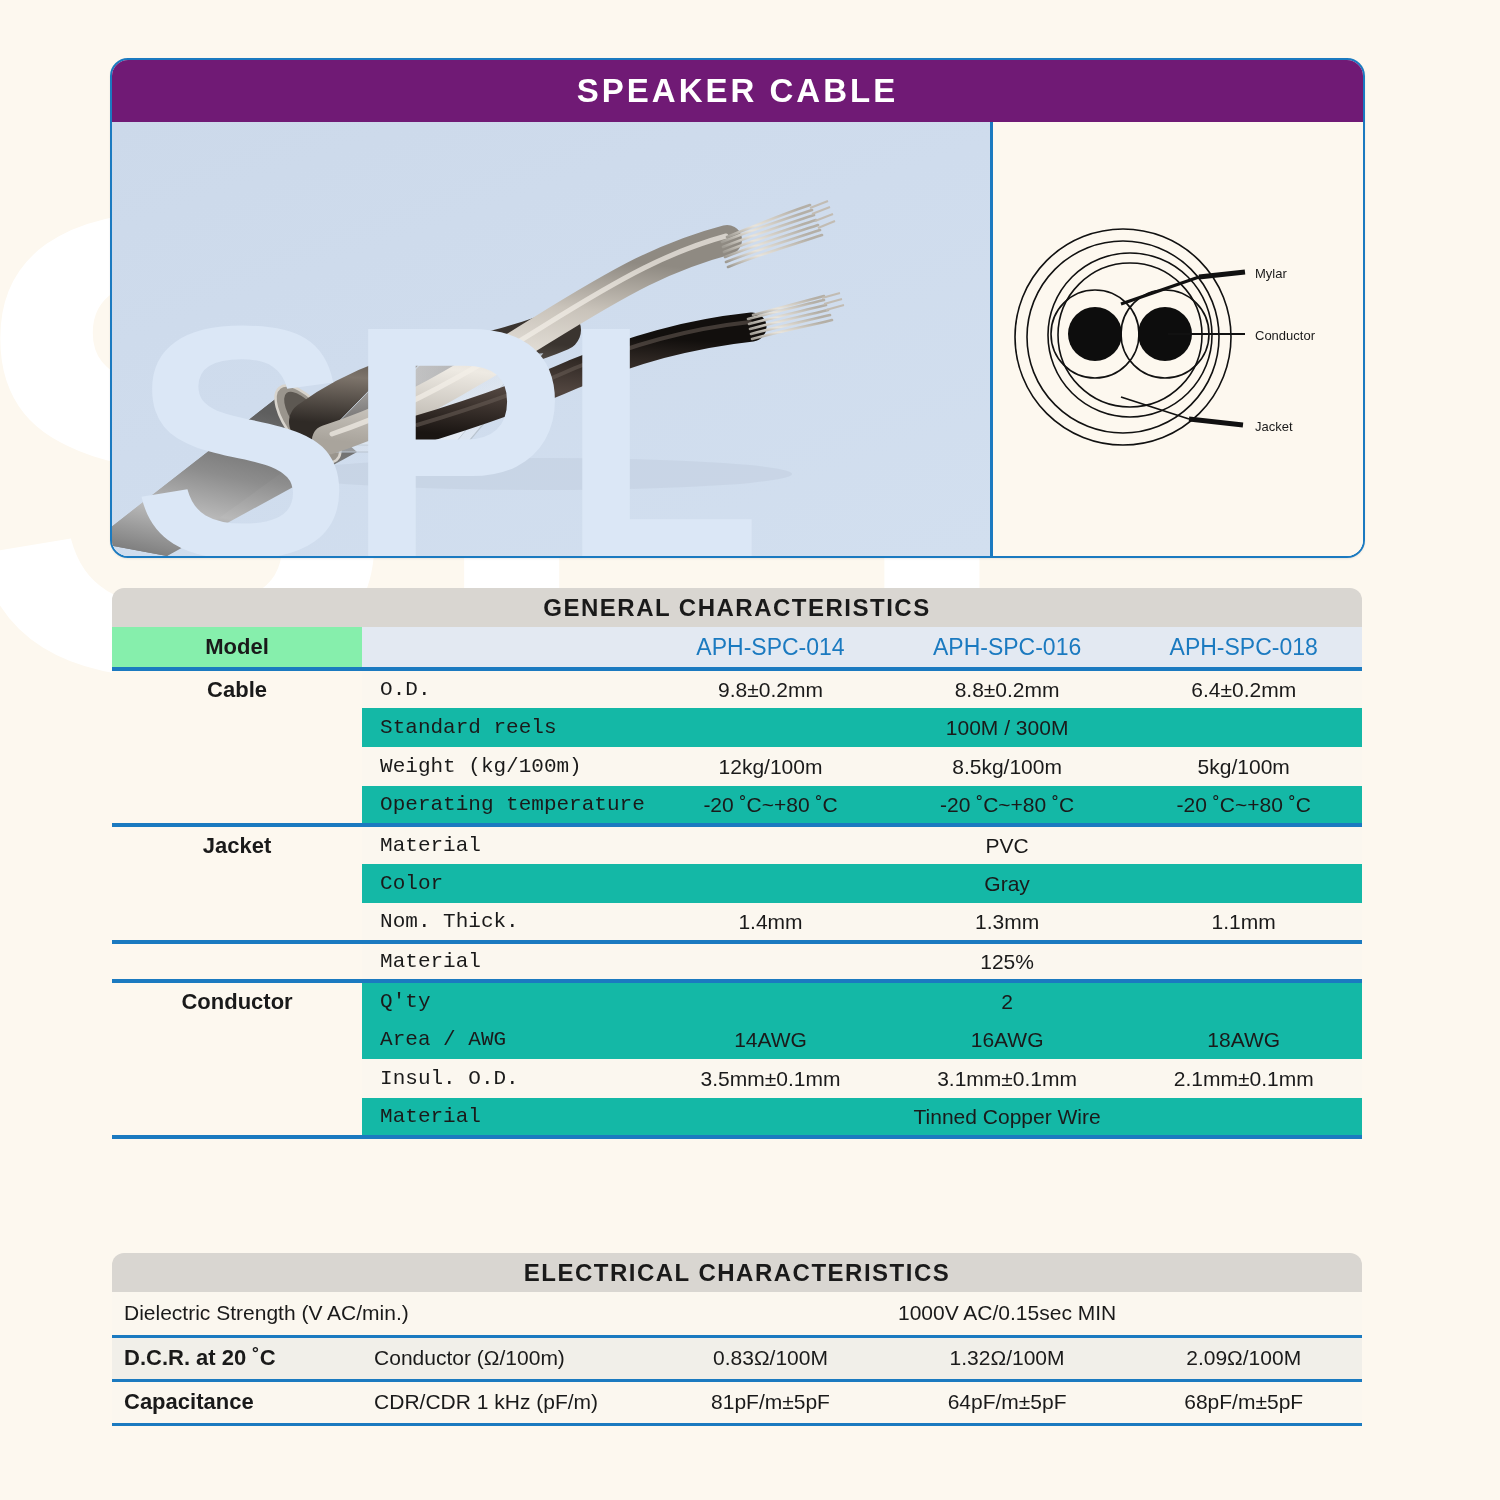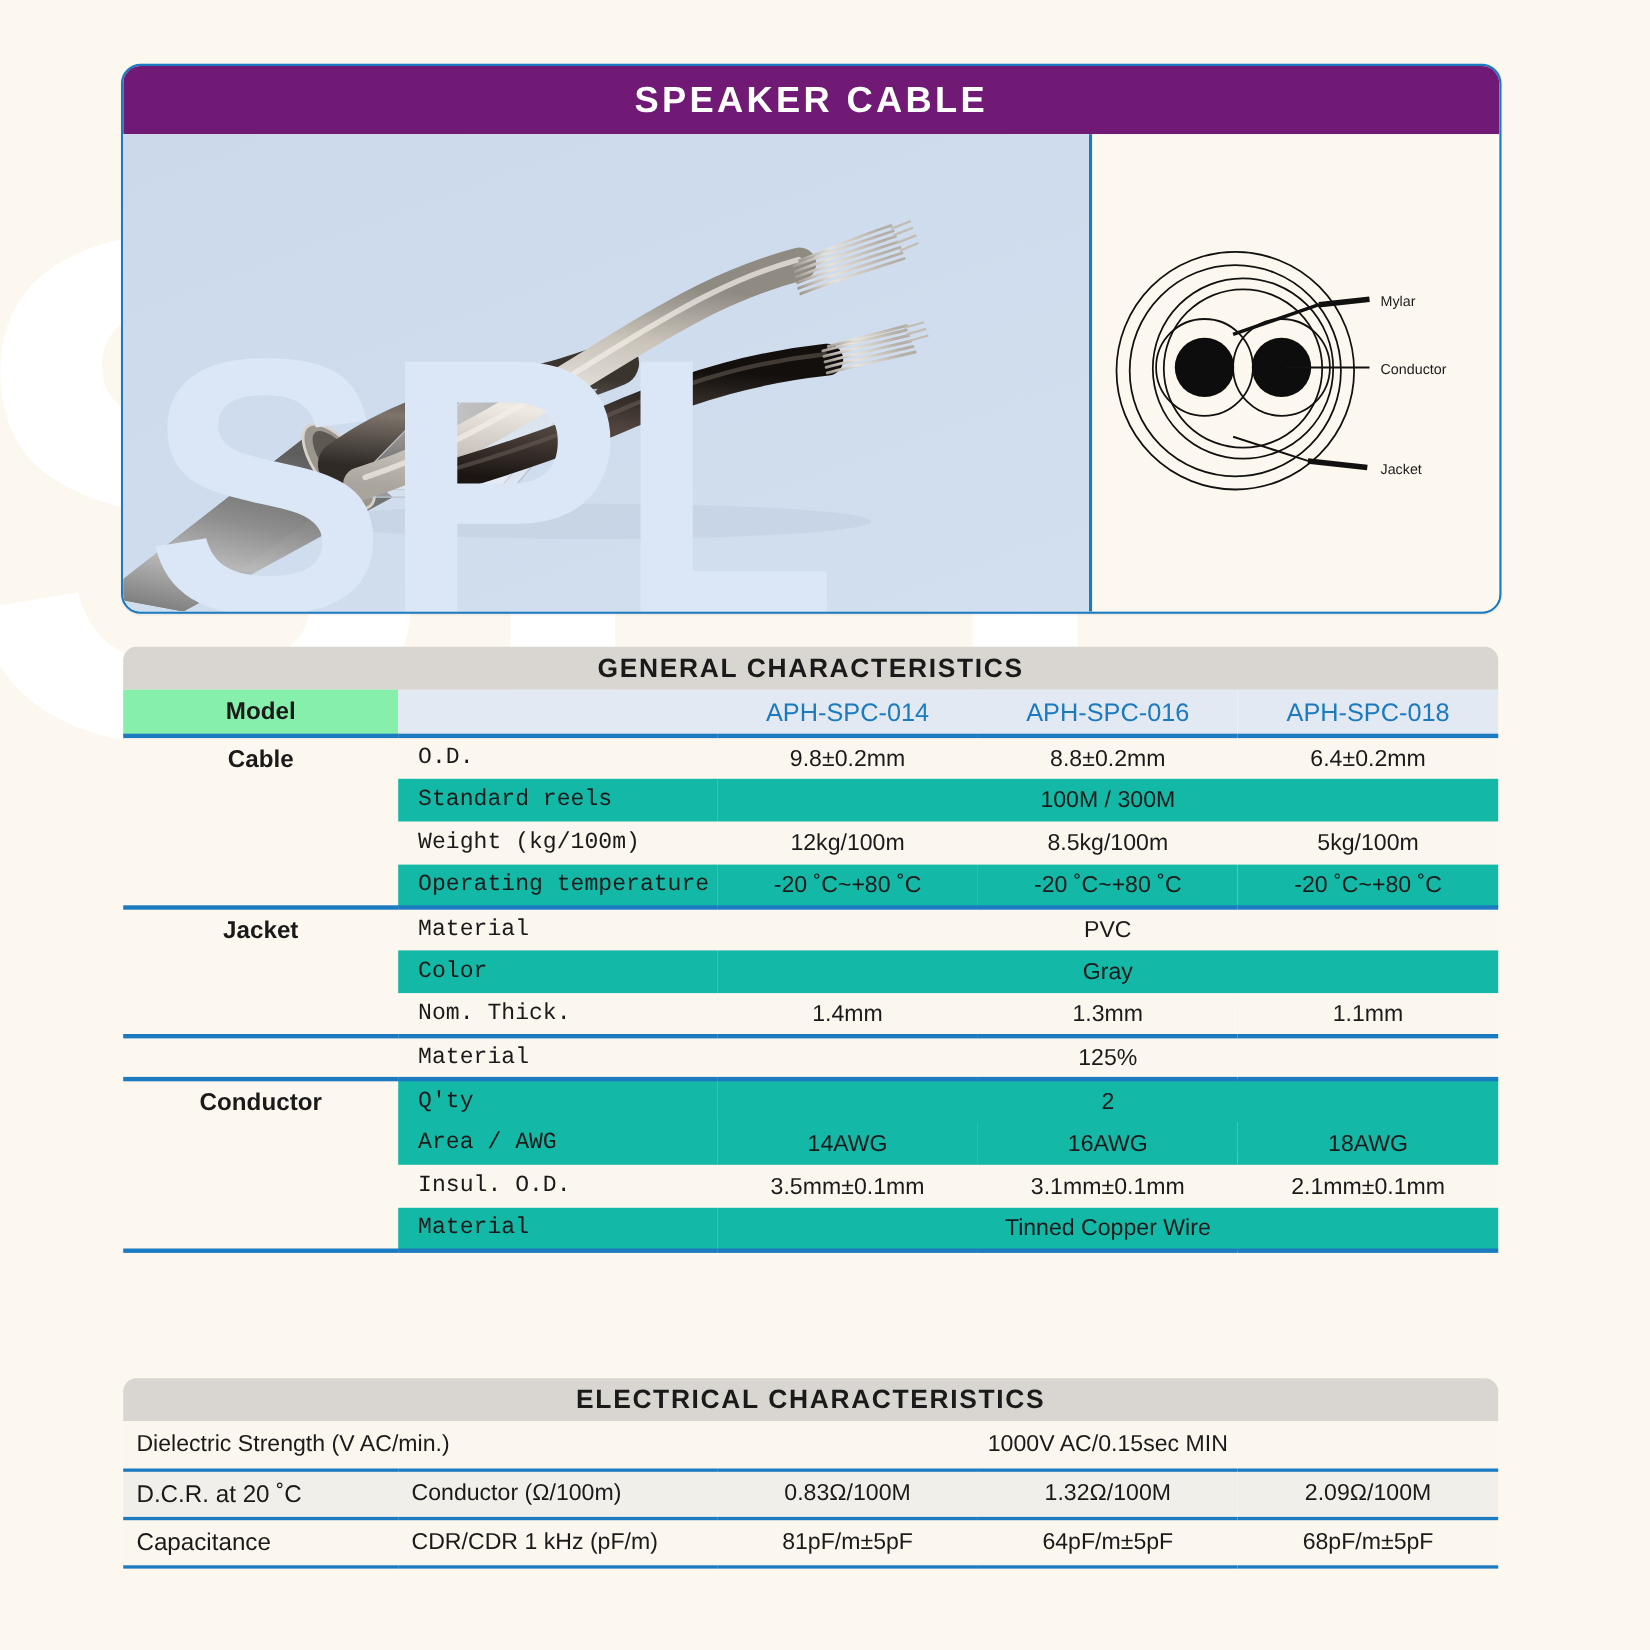--- a/index.html
+++ b/index.html
@@ -172,21 +172,21 @@
     font-size: 23px;
     text-align: center;
   }
 
   .rule-blue { border-bottom: 4px solid #1b7ac0; }
   .rule-blue-thin { border-bottom: 3px solid #1b7ac0; }
 
   
   #electrical-table td { height: 44px; }
   .elec-label {
-    font-weight: normal;
+    font-weight: bold;
     font-size: 22px;
     padding-left: 12px;
   }
   .elec-plain {
     font-size: 21px;
     padding-left: 12px;
   }
   .elec-row-light td { background: #fbf7ef; }
   .elec-row-grey td  { background: #f1efe9; }
 

